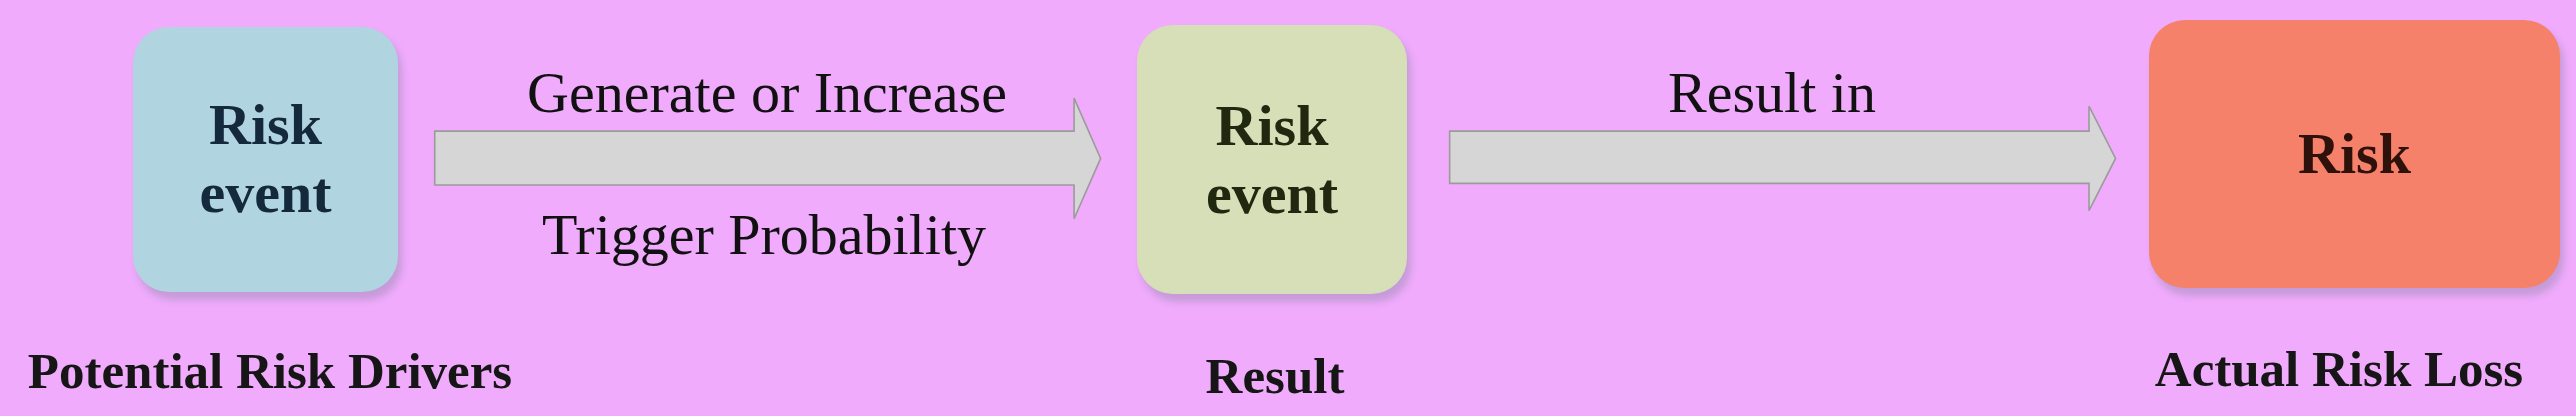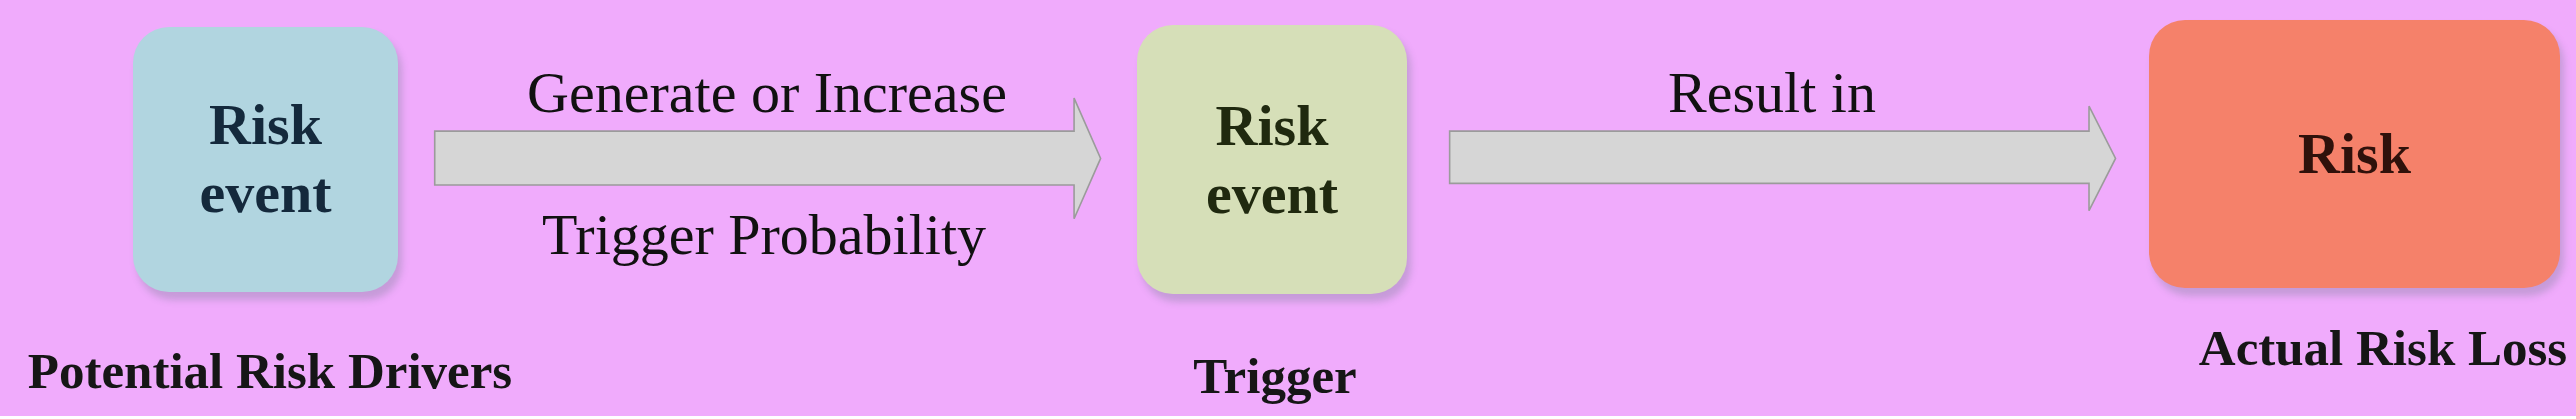--- a/index.html
+++ b/index.html
@@ -74,21 +74,21 @@
     position: absolute;
     transform: translateX(-50%);
     white-space: nowrap;
     font-size: 51px;
     line-height: 1.1;
     color: #161616;
     font-weight: bold;
   }
   .caption-factor      { left: 270px;  top: 343px; }
   .caption-event       { left: 1275px; top: 348px; }
-  .caption-consequence { left: 2339px; top: 320px; margin-left: 44px; }
+  .caption-consequence { left: 2339px; top: 341px; }
 </style>
 </head>
 <body>
 
 <div class="canvas">
 
   <svg class="arrows-layer" viewBox="0 0 3202 521" xmlns="http://www.w3.org/2000/svg">
     <polygon stroke="#9b9b9b" stroke-width="2" stroke-linejoin="miter" points="540,163 1335,163 1335,122 1368,197 1335,272 1335,230 540,230" fill="#d6d6d6"></polygon>
     <polygon stroke="#9b9b9b" stroke-width="2" stroke-linejoin="miter" points="1802,163 2597,163 2597,132 2630,197 2597,262 2597,228 1802,228" fill="#d6d6d6"></polygon>
   </svg>
@@ -114,18 +114,18 @@
   </div>
 
   <div class="arrow-label arrow1-above">Generate or Increase</div>
 
   <div class="arrow-label arrow1-below">Trigger Probability</div>
 
   <div class="arrow-label arrow2-above">Result in</div>
 
   <div class="caption caption-factor">Potential Risk Drivers</div>
 
-  <div class="caption caption-event">Trigger</div>
+  <div class="caption caption-event">Result</div>
 
   <div class="caption caption-consequence">Actual Risk Loss</div>
 
 </div>
 
 
 </body></html>

